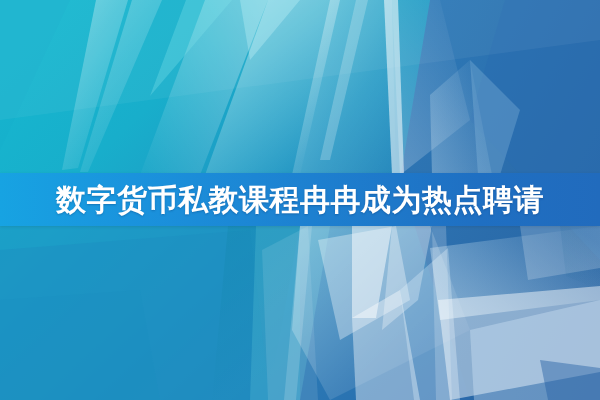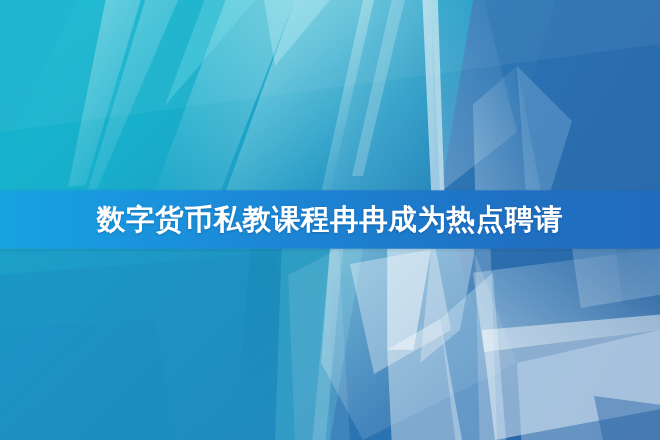--- a/index.html
+++ b/index.html
@@ -36,21 +36,21 @@
     display: flex;
     align-items: center;
     justify-content: center;
     background: linear-gradient(to right, #17a3e2 0%, #1a93dd 22%, #1d80d0 52%, #1f6fc2 80%, #216bbd 100%);
     box-shadow: 0 1px 3px rgba(0,0,0,0.10);
   }
 
   #headline-text {
     color: #ffffff;
     font-family: "DejaVu Sans", "Liberation Sans", sans-serif;
-    font-size: 26px;
+    font-size: 30px;
     font-weight: bold;
     letter-spacing: 0.5px;
     line-height: 1;
     white-space: nowrap;
     text-shadow: 0 1px 2px rgba(0, 40, 90, 0.28);
     user-select: none;
   }
 </style>
 </head>
 <body>

